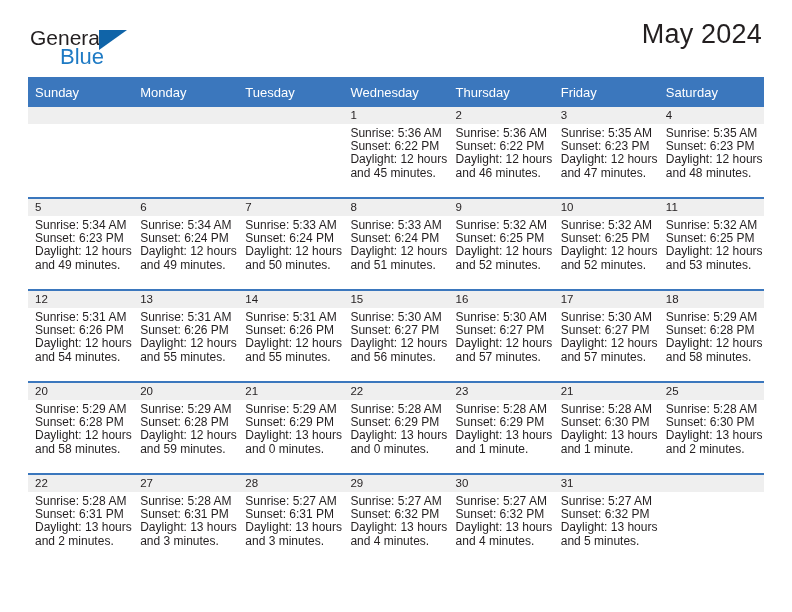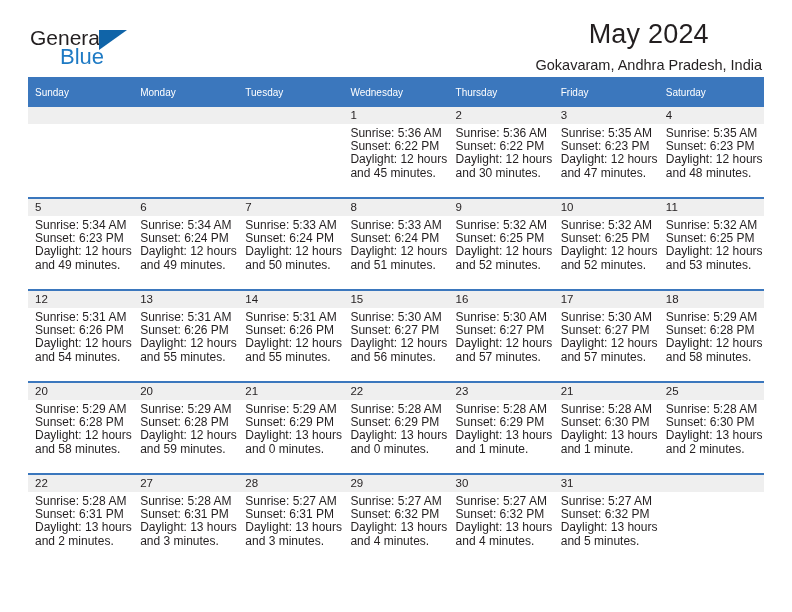--- a/index.html
+++ b/index.html
@@ -60,21 +60,21 @@
     left: 71px;
     top: 4px;
     width: 0;
     height: 0;
     border-left: 28px solid #1064A8;
     border-bottom: 20px solid transparent;
   }
 
   .titles {
     margin-top: 18px;
-    text-align: center;
+    text-align: left;
     padding-right: 2px;
   }
   .cal-title {
     font-size: 27px;
     font-weight: normal;
     color: #231F20;
     line-height: 32px;
     letter-spacing: 0.2px;
   }
   .cal-subtitle {
@@ -88,21 +88,21 @@
   .calendar {
     width: 736px;
     border-collapse: collapse;
     table-layout: fixed;
     margin-top: 5px;
   }
   .calendar th {
     background: #3B77BD;
     color: #FFFFFF;
     font-weight: normal;
-    font-size: 10px;
+    font-size: 13px;
     text-align: left;
     padding: 6px 0 6px 7px;
     height: 18px;
     border: none;
   }
 
   .calendar td {
     vertical-align: top;
     padding: 0;
     border: none;
@@ -150,21 +150,20 @@
   <div class="topbar">
 
     <div class="brand">
       <span class="brand-general">General</span>
       <span class="brand-tri"></span>
       <span class="brand-blue">Blue</span>
     </div>
 
     <div class="titles">
       <div class="cal-title">May 2024</div>
-      <div class="cal-subtitle">Gokavaram, Andhra Pradesh, India</div>
     </div>
 
   </div>
 
   <table class="calendar">
     <thead>
       <tr>
         <th>Sunday</th>
         <th>Monday</th>
         <th>Tuesday</th>
@@ -221,21 +220,21 @@
               </div>
             </div>
           </td>
         <td>
             <div class="cell-inner filled">
               <div class="daynum-band">2</div>
               <div class="cell-body">
                 <div>Sunrise: 5:36 AM</div>
                 <div>Sunset: 6:22 PM</div>
                 <div>Daylight: 12 hours</div>
-                <div>and 30 minutes.</div>
+                <div>and 46 minutes.</div>
               </div>
             </div>
           </td>
         <td>
             <div class="cell-inner filled">
               <div class="daynum-band">3</div>
               <div class="cell-body">
                 <div>Sunrise: 5:35 AM</div>
                 <div>Sunset: 6:23 PM</div>
                 <div>Daylight: 12 hours</div>

